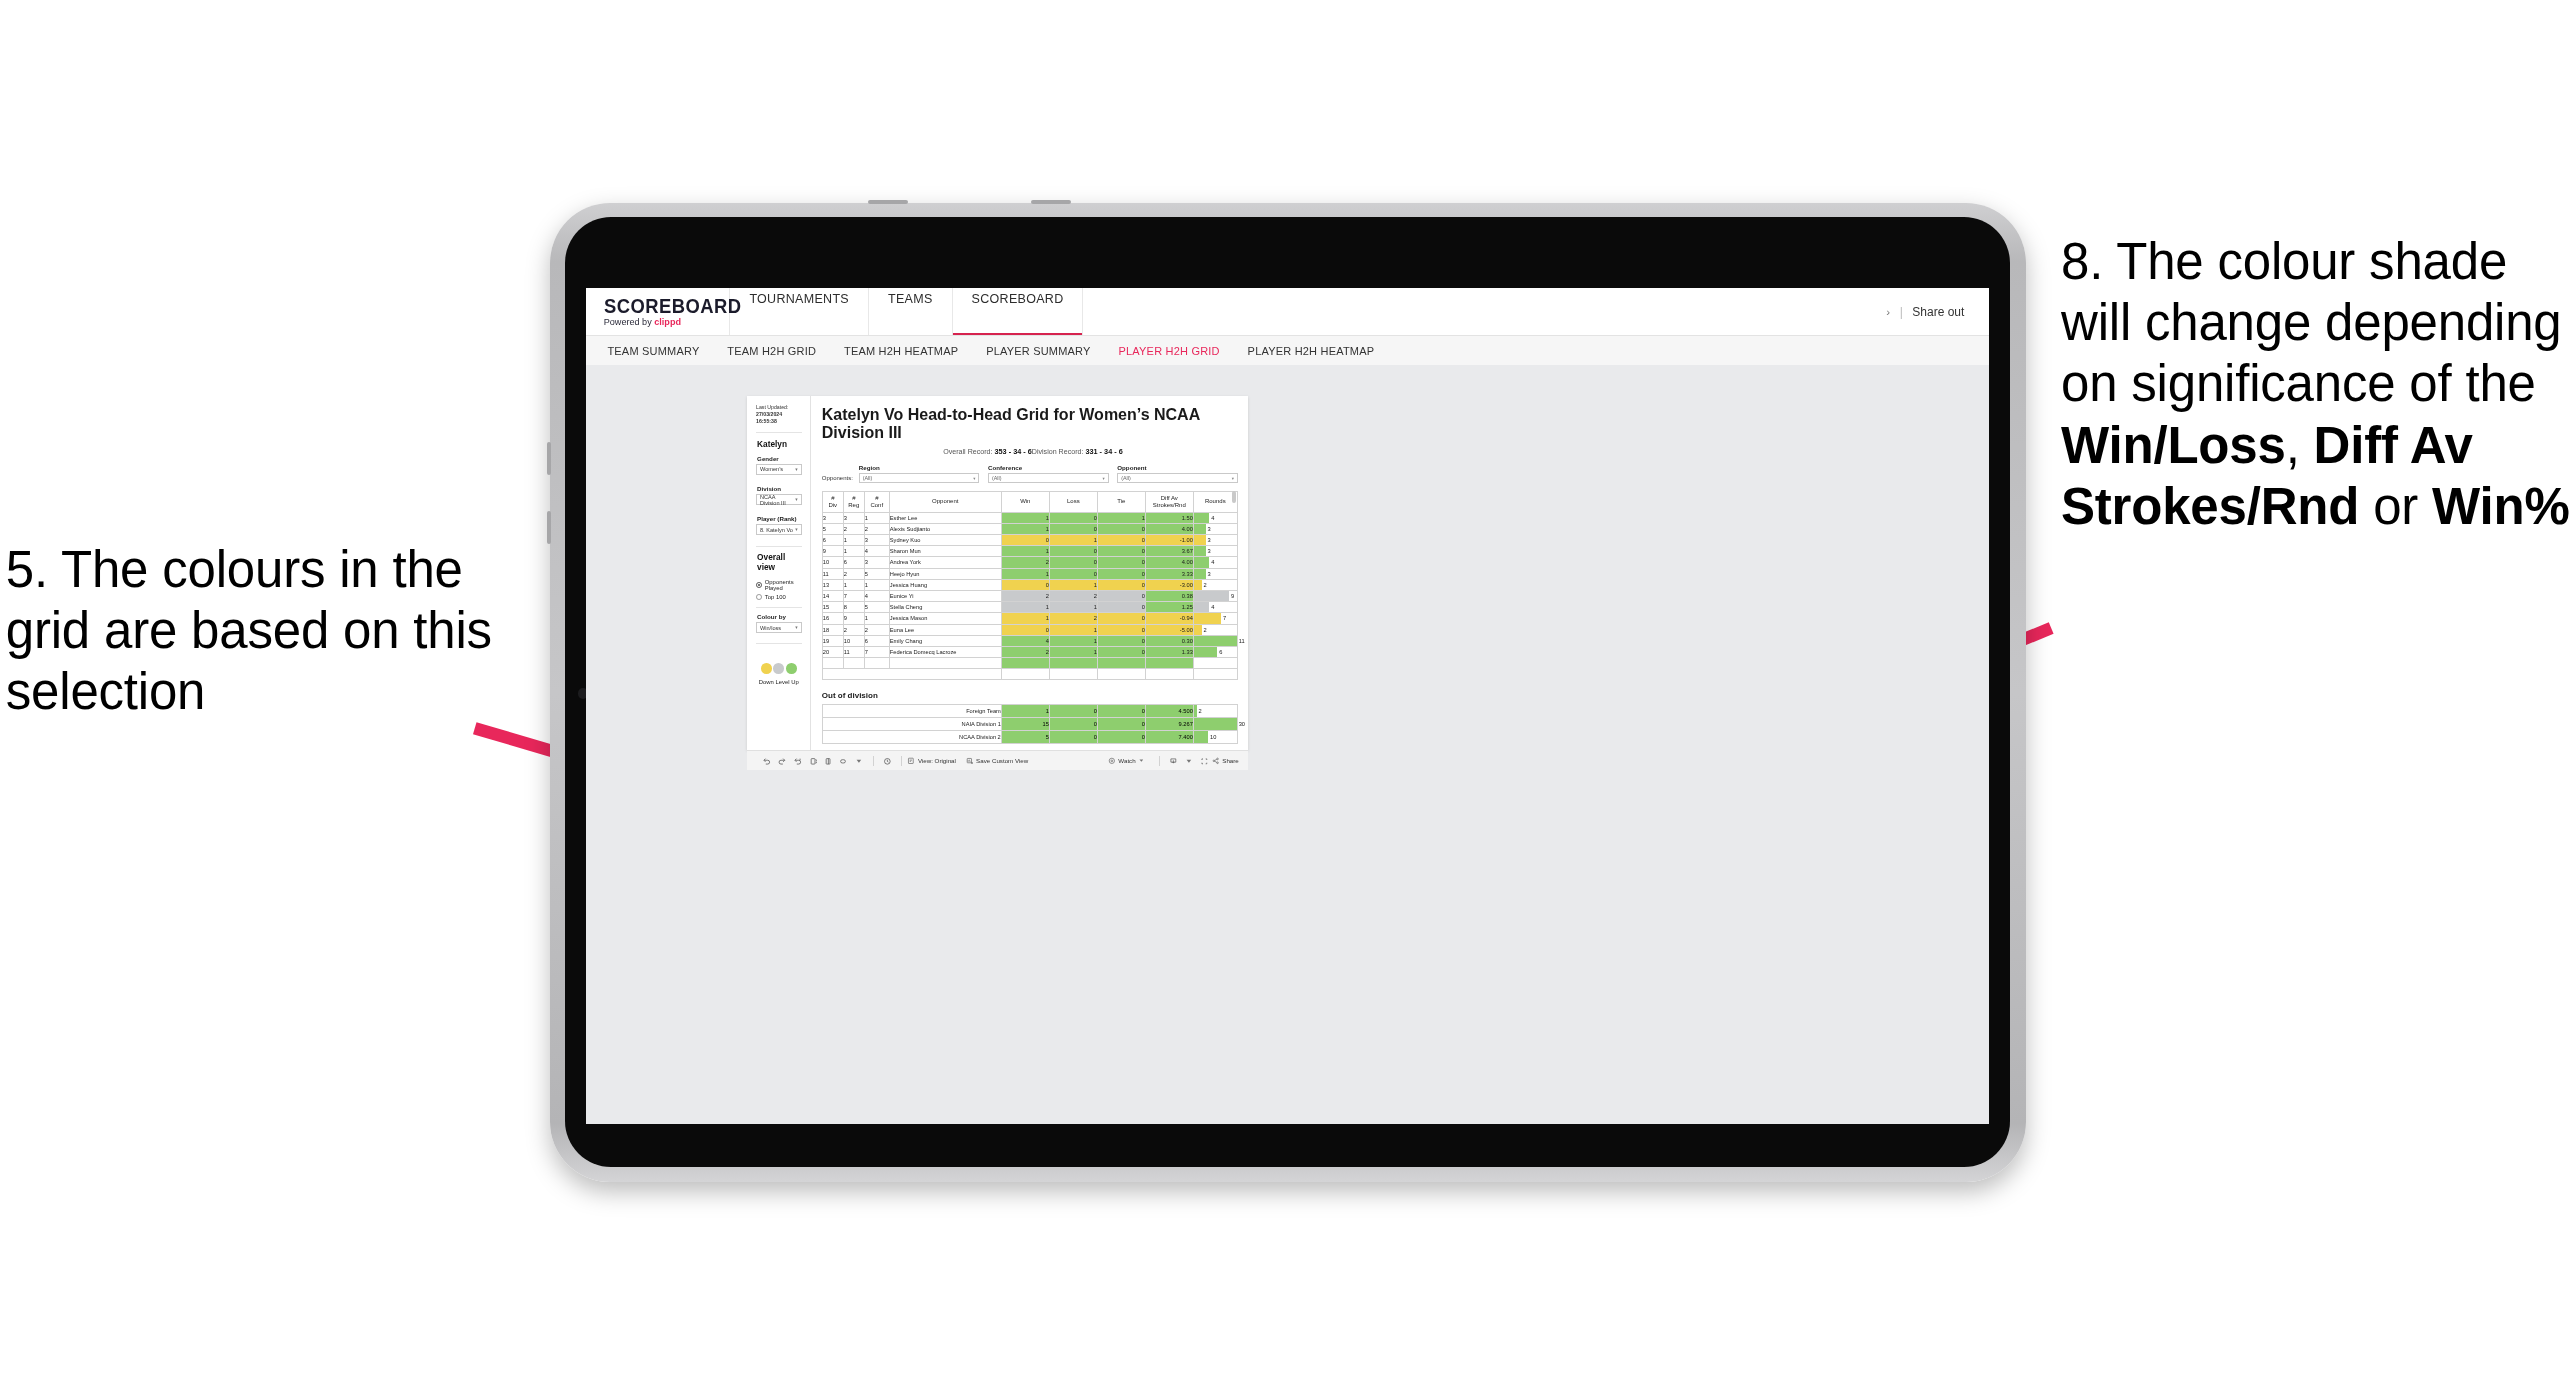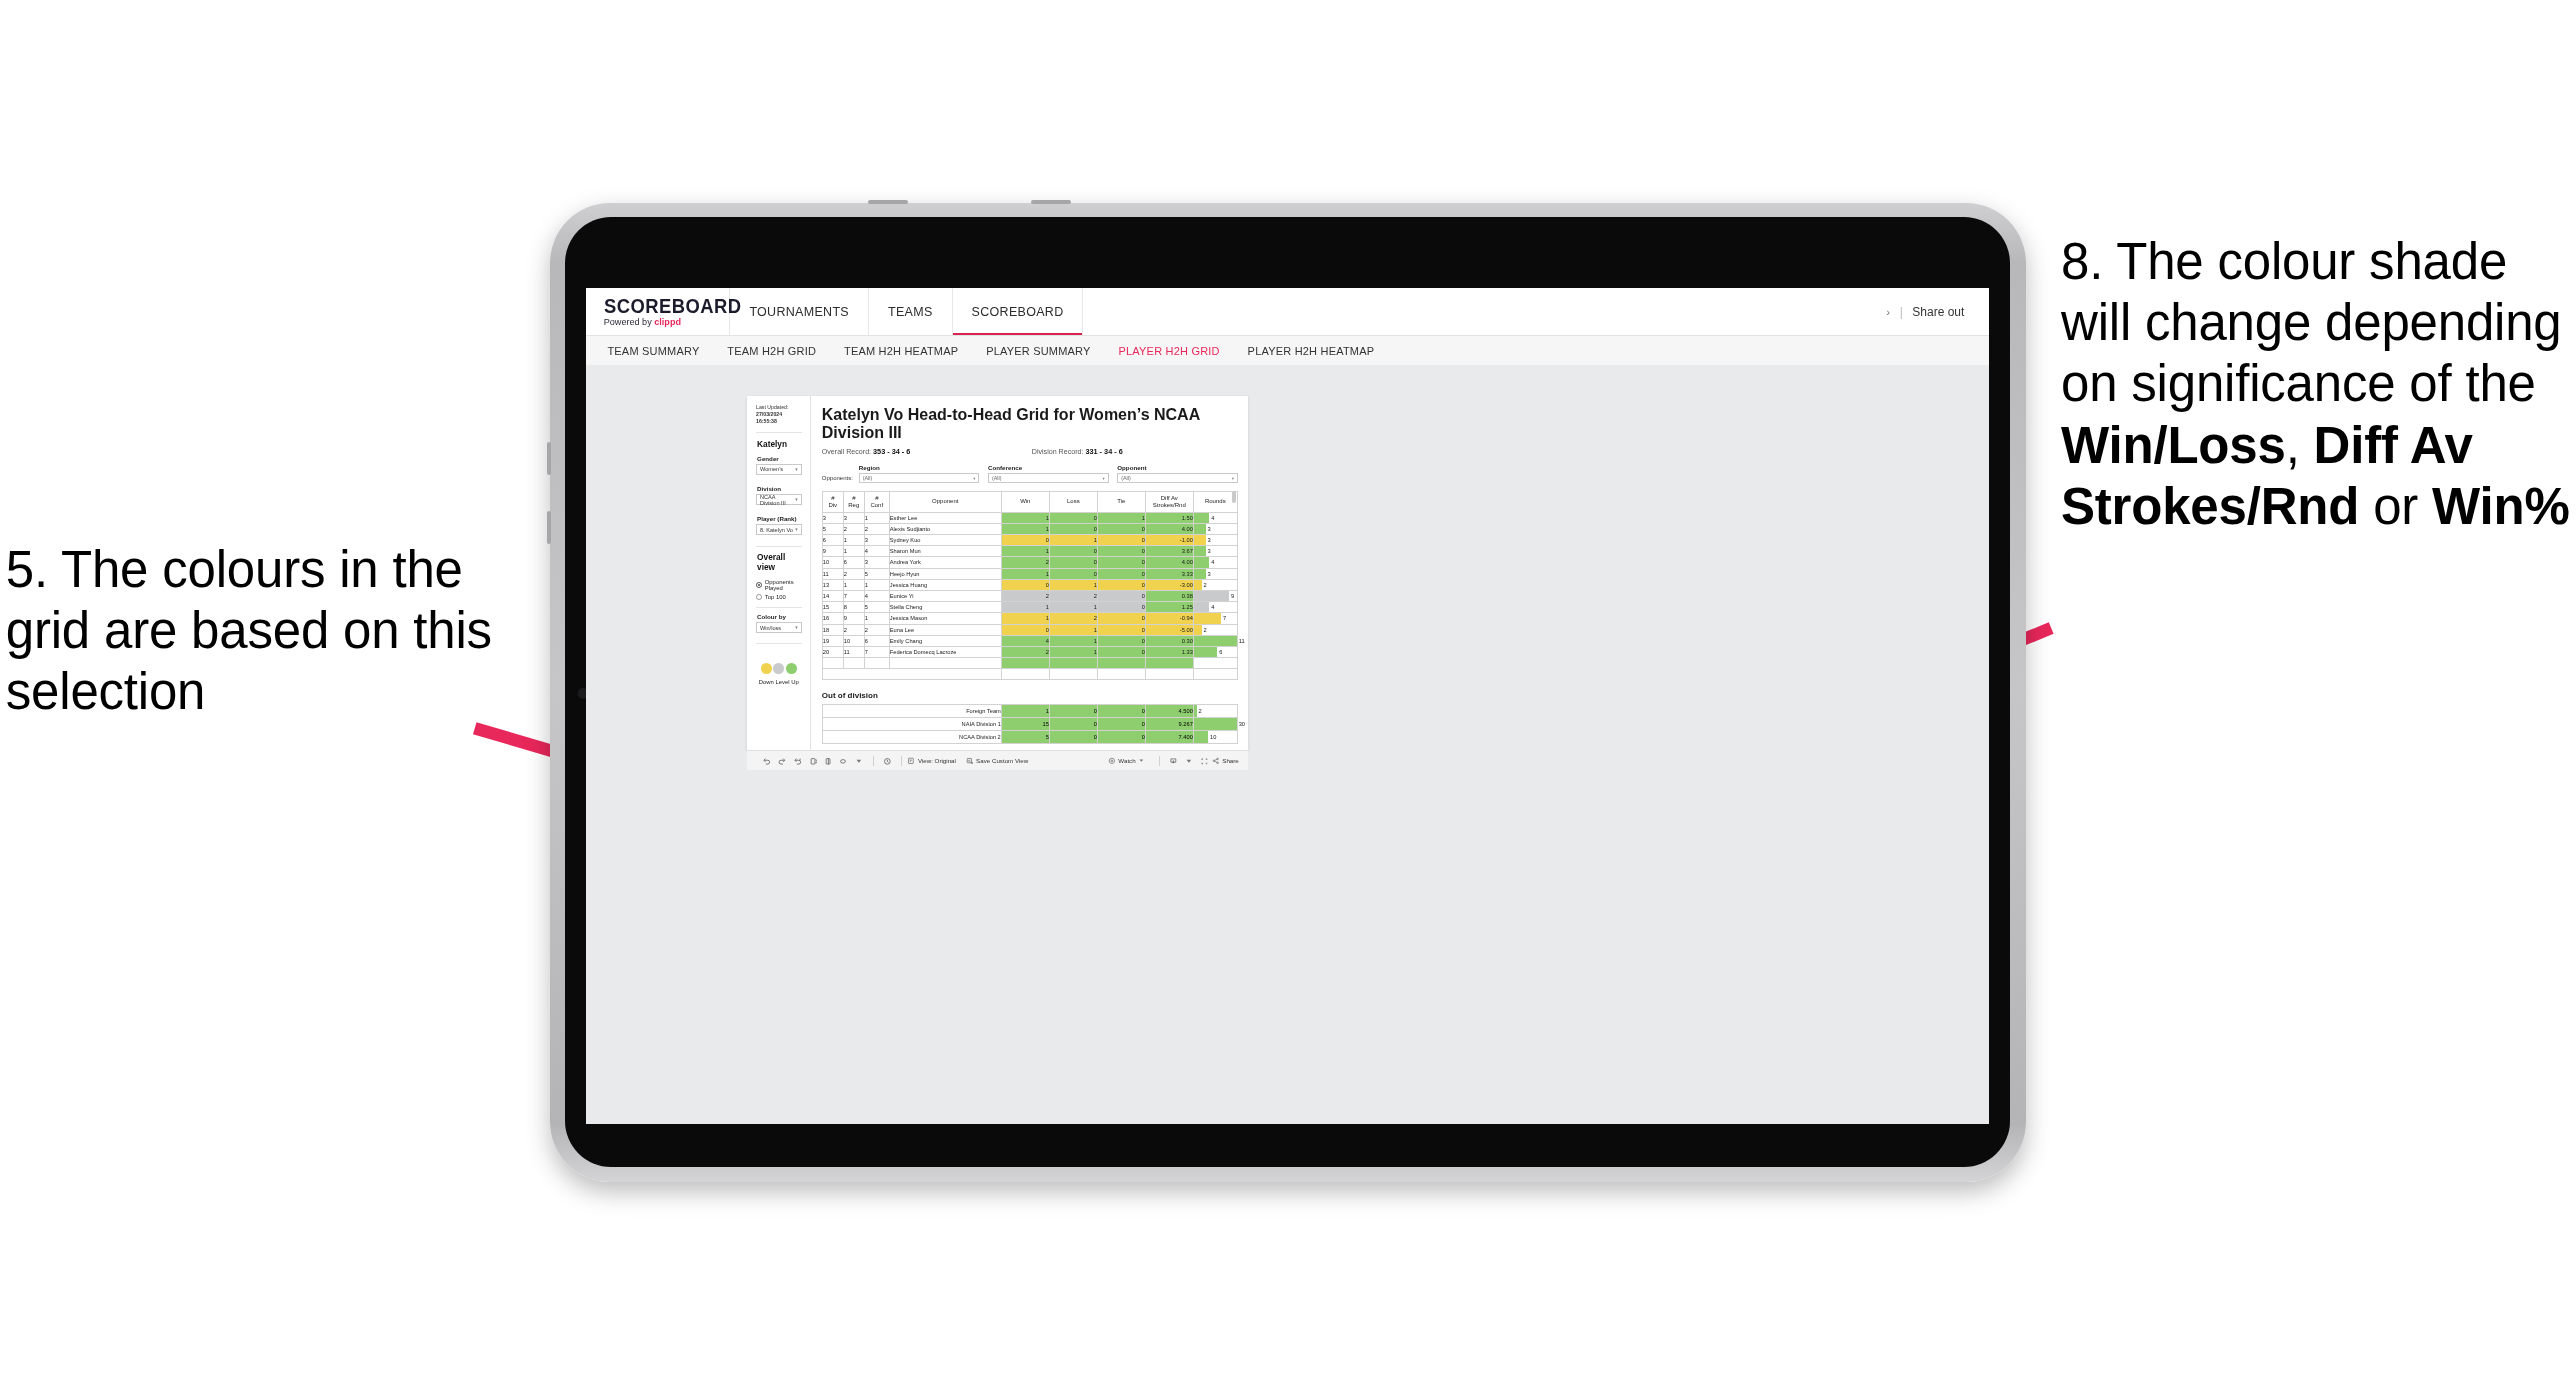--- a/index.html
+++ b/index.html
@@ -78,22 +78,22 @@
   }
   #brand-title{
     font-size:20px;font-weight:700;letter-spacing:0.5px;color:#1b1b2b;
     font-family:"Liberation Sans", sans-serif;
     transform:scaleX(0.92);transform-origin:left center;line-height:1;
   }
   #brand-sub{font-size:9.1px;color:#2b2b3a;margin-top:1.9px;line-height:1;}
   #brand-sub .pink{color:#e8275b;font-weight:700;}
 
   .topnav-item{
-    display:flex;align-items:center;justify-content:center;
-    padding:12px 19px;
+    display:flex;align-items:flex-start;justify-content:center;
+    padding:4px 19px;
     font-size:12.5px;color:#2c2c2c;letter-spacing:0.3px;
     border-right:1px solid #e8e8e8;
     position:relative;cursor:pointer;
   }
   .topnav-item.active::after{
     content:"";position:absolute;left:0;right:0;bottom:0;height:2.9px;background:#d6234f;
   }
   #topbar-spacer{flex:1;}
   #topbar-right{
     display:flex;align-items:center;gap:9.6px;padding-right:25px;
@@ -164,21 +164,21 @@
   #legend{margin-top:19px;}
   #legend-dots{display:flex;justify-content:space-around;padding:0 3.9px;}
   .ldot{width:10.6px;height:10.6px;border-radius:50%;}
   #legend-labels{display:flex;justify-content:space-around;padding:0 1.9px;margin-top:4.8px;}
   .llabel{font-size:5.9px;color:#222;}
 
   
   #vizmain{flex:1;padding:9.6px 10.6px 0 10.6px;box-sizing:border-box;position:relative;}
   #viz-title{font-size:16px;font-weight:600;color:#1a1a1a;margin-bottom:4.8px;}
   #records{display:flex;font-size:7.1px;color:#555;margin-bottom:8.7px;}
-  #records .rec{margin-right:0;}
+  #records .rec{margin-right:0;text-align:right;}
   #rec-overall{width:210px;}
   #records b{color:#111;font-weight:700;font-size:7.3px;}
 
   #opp-filters{display:flex;align-items:flex-end;font-size:5.8px;margin-bottom:7.7px;}
   #opp-label{font-size:6px;color:#333;padding-bottom:1.9px;width:37px;flex:none;}
   .oppf{flex:1;margin-right:8.7px;}
   .oppf:last-child{margin-right:0;}
   .oppf-label{font-size:6.2px;font-weight:600;color:#222;margin-bottom:1.9px;}
   .oppf-select{
     height:9.6px;border:1px solid #c9c9c9;background:#fff;

